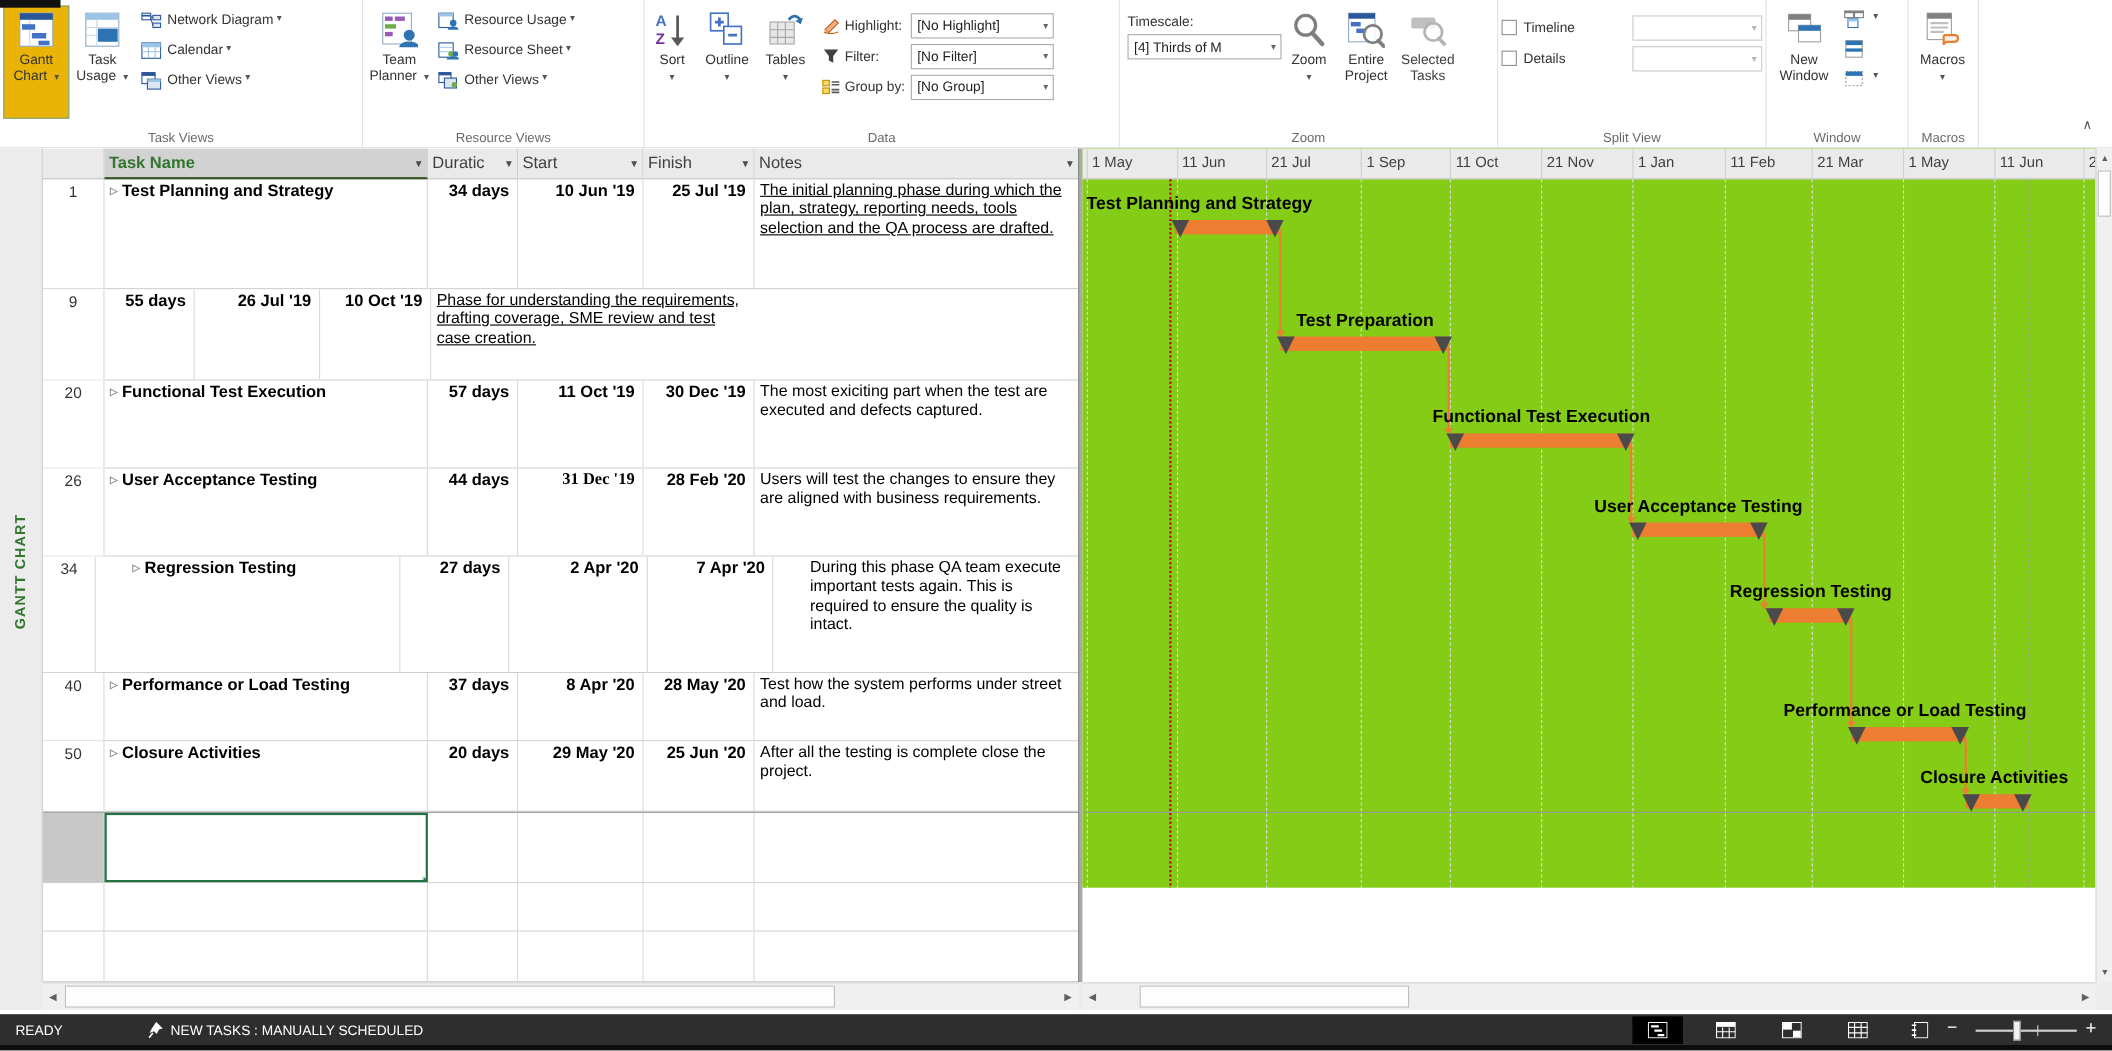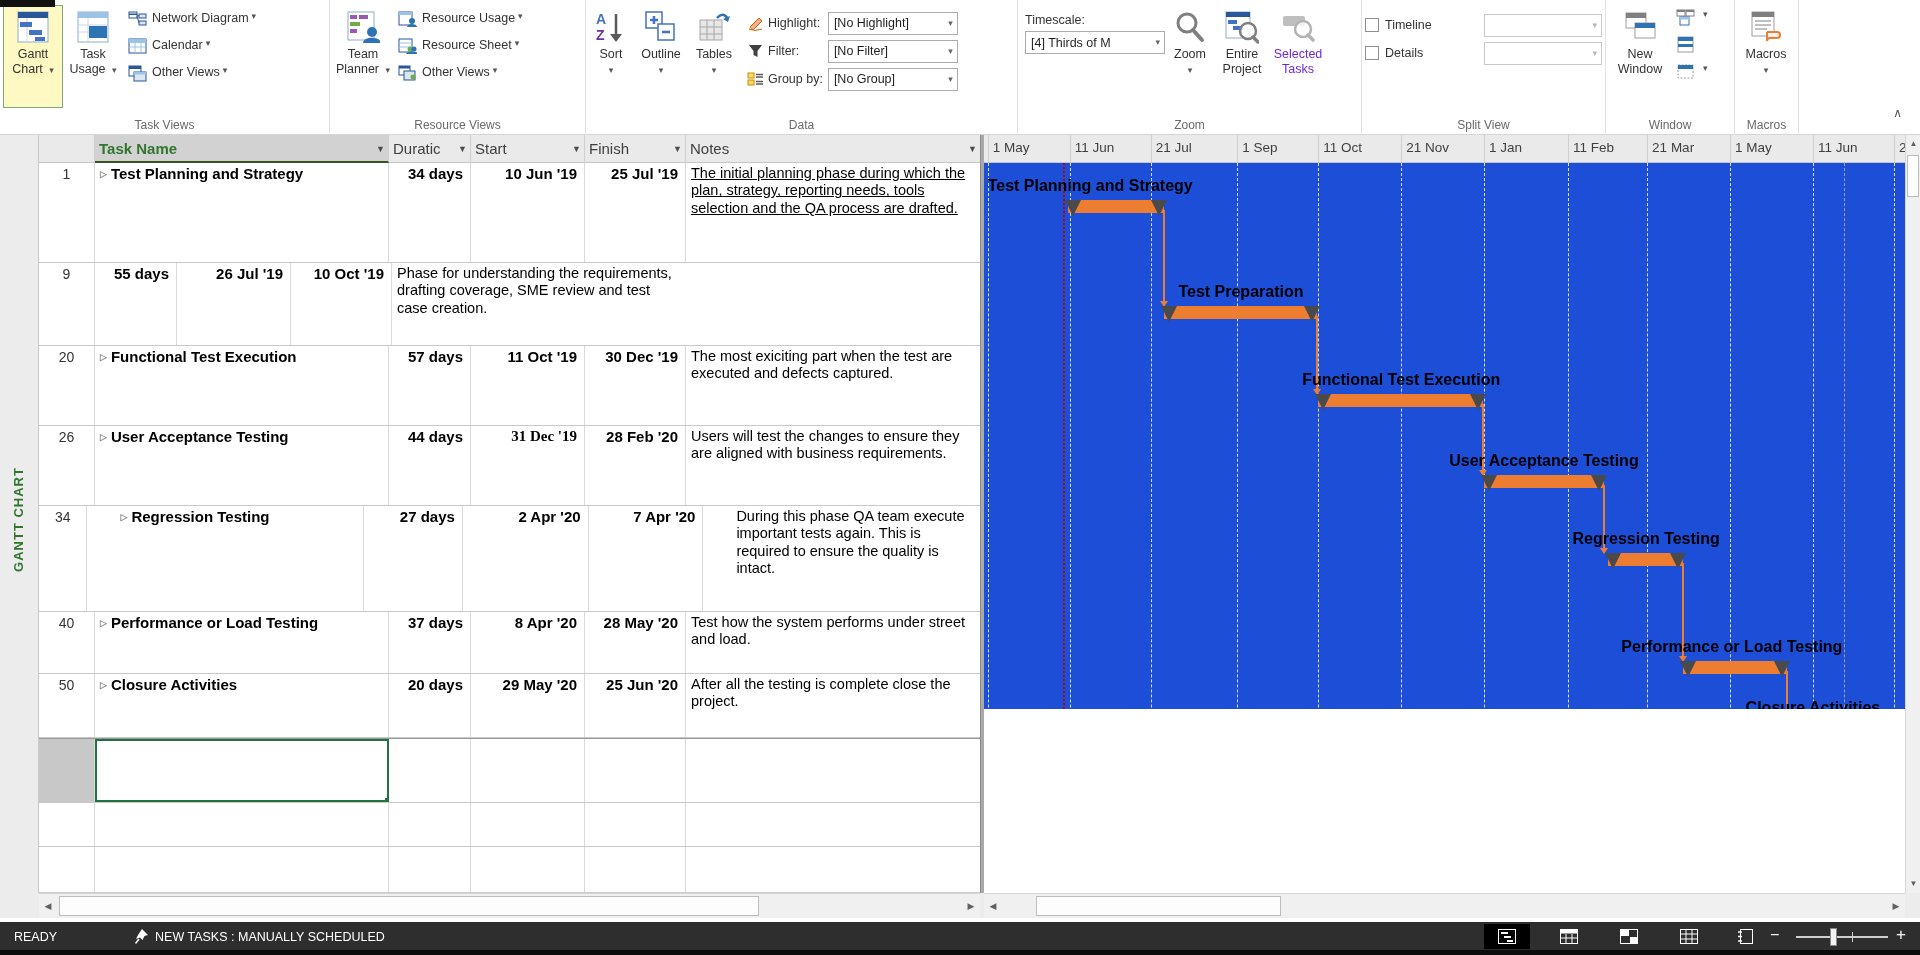--- a/index.html
+++ b/index.html
@@ -5,38 +5,38 @@
 *{margin:0;padding:0;box-sizing:border-box}
 html,body{width:1920px;height:955px;overflow:hidden;font-family:"Liberation Sans",sans-serif;background:#fff}
 #app{position:relative;width:1920px;height:955px;background:#fff}
 
 
 #ribbon{position:absolute;top:0;left:0;width:1920px;height:135px;background:#fff;border-bottom:1px solid #d5d5d5;display:flex}
 .blackstrip{position:absolute;top:0;left:0;width:55px;height:7px;background:#111;z-index:5}
 .rgroup{position:relative;height:135px;border-right:1px solid #e2e2e2;padding:5px 3px 22px 3px;display:flex;align-items:flex-start}
 .rg-label{position:absolute;bottom:3px;left:0;right:0;text-align:center;font-size:12px;color:#696969;white-space:nowrap}
 .bigbtn{width:60px;min-width:44px;height:103px;display:flex;flex-direction:column;align-items:center;padding-top:4px;border:1px solid transparent;cursor:pointer}
-.bigbtn.active{background:#fef9c3;border-color:#7bac7b}
+.bigbtn.active{background:#eab308;border-color:#7bac7b}
 .bigbtn .bicon{width:34px;height:34px;margin-bottom:3px;flex:none}
 .blabel{font-size:12.5px;color:#333;text-align:center;line-height:15px;white-space:nowrap}
 .blabel .crt{font-size:9px;color:#555}
 .smallcol{display:flex;flex-direction:column;padding-top:6px}
 .smallbtn{display:flex;align-items:flex-start;height:27px;font-size:12.5px;color:#333;padding:0 5px;white-space:nowrap;cursor:pointer}
 .smallbtn .sicon{width:19px;height:17px;margin-right:5px;flex:none}
 .crt{font-size:9px;color:#555;margin-left:3px}
 .crt-below{font-size:9px;color:#555;line-height:8px}
 .fieldrow{display:flex;align-items:center;height:28px}
 .ficon{width:17px;height:15px;margin-right:4px;flex:none}
 .flabel{font-size:12.5px;color:#333;margin-right:5px}
 .fselect{width:130px;height:23px;border:1px solid #ababab;background:#fff;font-size:12.5px;color:#1f1f1f;display:flex;align-items:center;padding:0 16px 0 5px;position:relative;cursor:pointer}
 .fselect::after{content:"▾";position:absolute;right:4px;top:5px;color:#666;font-size:9px}
 .fselect.empty{border-color:#c9c9c9}
 .fselect.empty::after{color:#b5b5b5}
 .chk{width:14px;height:14px;border:1px solid #8f8f8f;background:#fff;margin-right:6px;flex:none;cursor:pointer}
-.disabled .blabel,.blabel.dis{color:#6d28d9}
+.disabled .blabel,.blabel.dis{color:#404040}
 #collapse{position:absolute;right:18px;bottom:14px;font-size:12px;color:#555;cursor:pointer}
 
 
 #main{position:absolute;top:135px;left:0;width:1920px;height:758px;background:#fff}
 #viewstrip{position:absolute;left:0;top:0;width:39px;height:758px;background:#ececec;border-right:1px solid #c9c9c9}
 #viewstrip .vlabel{position:absolute;left:-37px;top:377px;width:110px;text-align:center;transform:rotate(-90deg);font-weight:bold;font-size:13px;letter-spacing:1px;color:#31752f;white-space:nowrap}
 
 #tablepanel{position:absolute;left:39px;top:0;width:941px;height:758px;overflow:hidden;background:#fff}
 .thead{display:flex;height:28px}
 .th{background:#eaeaea;border-right:1px solid #cfcfcf;border-bottom:1px solid #c6c6c6;font-size:15px;color:#3f3f3f;display:flex;align-items:center;padding:0 4px;position:relative;overflow:hidden;white-space:nowrap}
@@ -50,21 +50,21 @@
 .td.name .exp{color:#8a8a8a;font-size:9px;margin-right:4px;vertical-align:2px}
 .td.num{font-weight:bold;text-align:right;padding-right:7px;white-space:nowrap}
 .td.notes{font-size:14.5px;line-height:1.2;padding:2px 5px}
 .trow.selrow{border-top:1px solid #999}
 .selcell{position:relative;border:2px solid #217346 !important}
 .selcell .handle{position:absolute;right:-3px;bottom:-3px;width:6px;height:6px;background:#217346;border:1px solid #fff}
 .rownum.selgray{background:#c8c8c8}
 
 #splitter{position:absolute;left:980px;top:0;width:4px;height:758px;background:#a9a9a9;border-left:1px solid #8c8c8c}
 
-#ganttpanel{position:absolute;left:984px;top:0;width:921px;height:574px;overflow:hidden;background:#1d4ed8}
+#ganttpanel{position:absolute;left:984px;top:0;width:921px;height:672px;overflow:hidden;background:#84cc16}
 #ghead{position:absolute;top:0;left:0;width:100%;height:28px;background:#eaeaea;border-bottom:1px solid #c6c6c6}
 .gtick{position:absolute;top:0;height:28px;border-left:1px solid #cfcfcf;padding:5px 0 0 4px;font-size:13.5px;color:#3f3f3f;white-space:nowrap}
 #gbody{position:absolute;top:28px;left:0;width:100%;height:730px}
 .gline{position:absolute;top:0;bottom:0;width:0;border-left:1px dashed #dcdcdc}
 .redline{position:absolute;top:0;bottom:0;width:0;border-left:2px dotted #c00000}
 .endline{position:absolute;top:0;bottom:0;width:0;border-left:1px dashed #9f9f9f}
 .dataline{position:absolute;left:0;right:0;height:0;border-top:1px solid #9a9a9a}
 .gbar{position:absolute;height:13px;background:#ed7d31}
 .gcap{position:absolute;top:0;width:0;height:0;border-left:8px solid transparent;border-right:8px solid transparent;border-top:16px solid #4a4a4a}
 .gcap.l{left:-3px}.gcap.r{right:-3px}
@@ -482,21 +482,21 @@
             <div class="td num" style="width: 82px;">34 days</div>
             <div class="td num" style="width: 114px;">10 Jun '19</div>
             <div class="td num" style="width: 101px;">25 Jul '19</div>
             <div class="td notes" style="width: 294px; border-right: none; text-decoration: underline;">The initial planning phase during which the plan, strategy, reporting needs, tools selection and the QA process are drafted.</div>
           </div>
           <div class="trow" style="height: 83px;">
             <div class="td rownum" style="width: 56px;">9</div>
             <div class="td num" style="width: 82px;">55 days</div>
             <div class="td num" style="width: 114px;">26 Jul '19</div>
             <div class="td num" style="width: 101px;">10 Oct '19</div>
-            <div class="td notes" style="width: 294px; border-right: none;">Phase for understanding the requirements, drafting coverage, SME review and test case creation.</div>
+            <div class="td notes" style="width: 294px; border-right: none; text-decoration: underline;">Phase for understanding the requirements, drafting coverage, SME review and test case creation.</div>
           </div>
           <div class="trow" style="height: 80px;">
             <div class="td rownum" style="width: 56px;">20</div>
             <div class="td name" style="width: 294px;"><span class="exp">▷</span><span>Functional Test Execution</span></div>
             <div class="td num" style="width: 82px;">57 days</div>
             <div class="td num" style="width: 114px;">11 Oct '19</div>
             <div class="td num" style="width: 101px;">30 Dec '19</div>
             <div class="td notes" style="width: 294px; border-right: none;">The most exiciting part when the test are executed and defects captured.</div>
           </div>
           <div class="trow" style="height: 80px;">

